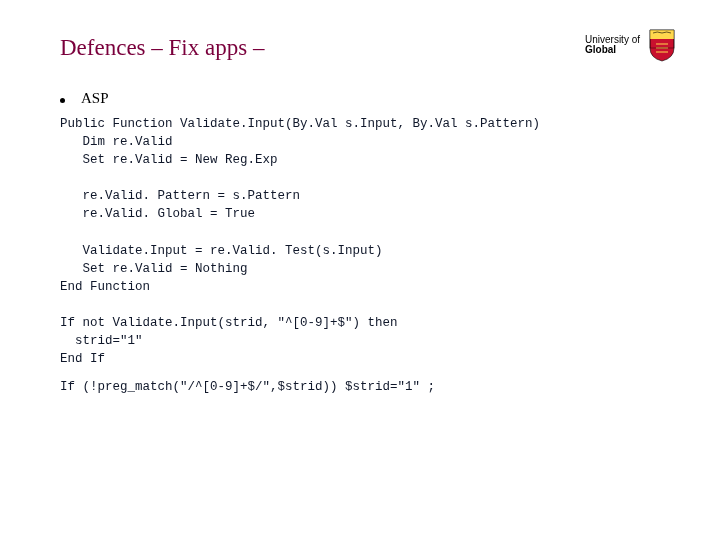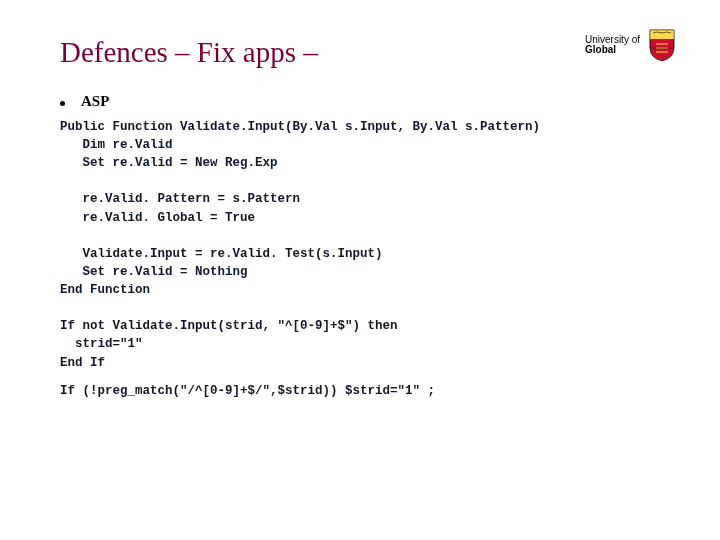--- a/index.html
+++ b/index.html
@@ -14,21 +14,21 @@
   }
   .slide {
     position: relative;
     width: 720px;
     height: 540px;
     box-sizing: border-box;
     padding: 30px 60px 20px 60px;
   }
   .title-block {
     color: #7a003c;
-    font-size: 29px;
+    font-size: 23px;
     line-height: 1.55;
     font-weight: normal;
   }
   .title-line2 {
     border-bottom: 1.5px solid #7a003c;
     display: inline-block;
     padding-bottom: 2px;
   }
   .logo {
     position: absolute;
@@ -45,23 +45,22 @@
     text-align: left;
     color: #000;
   }
   .logo-text .uni { font-weight: normal; }
   .logo-text .reading { font-weight: bold; }
   .crest {
     width: 28px;
     height: 34px;
   }
   .content {
-    margin-top: 18px;
+    margin-top: 24px;
     font-size: 13px;
-    font-weight: bold;
   }
   .bullet-row {
     display: flex;
     align-items: baseline;
     gap: 16px;
     margin: 8px 0 8px 0;
     font-family: Georgia, 'Times New Roman', serif;
     font-size: 15px;
   }
   .bullet-dot {

